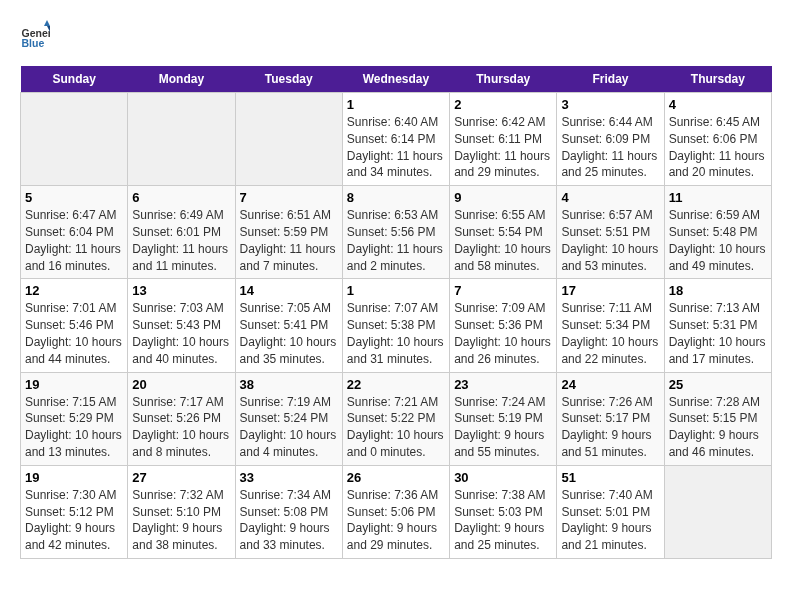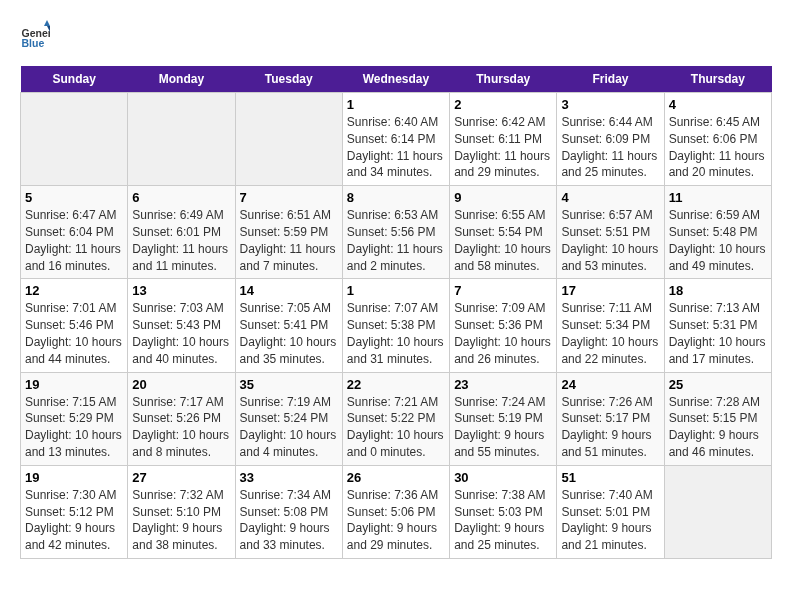--- a/index.html
+++ b/index.html
@@ -186,21 +186,21 @@
       <tr>
         <td>
           <div class="day-number">19</div>
           <div class="day-info">Sunrise: 7:15 AM<br>Sunset: 5:29 PM<br>Daylight: 10 hours and 13 minutes.</div>
         </td>
         <td>
           <div class="day-number">20</div>
           <div class="day-info">Sunrise: 7:17 AM<br>Sunset: 5:26 PM<br>Daylight: 10 hours and 8 minutes.</div>
         </td>
         <td>
-          <div class="day-number">35</div>
+          <div class="day-number">38</div>
           <div class="day-info">Sunrise: 7:19 AM<br>Sunset: 5:24 PM<br>Daylight: 10 hours and 4 minutes.</div>
         </td>
         <td>
           <div class="day-number">22</div>
           <div class="day-info">Sunrise: 7:21 AM<br>Sunset: 5:22 PM<br>Daylight: 10 hours and 0 minutes.</div>
         </td>
         <td>
           <div class="day-number">23</div>
           <div class="day-info">Sunrise: 7:24 AM<br>Sunset: 5:19 PM<br>Daylight: 9 hours and 55 minutes.</div>
         </td>

